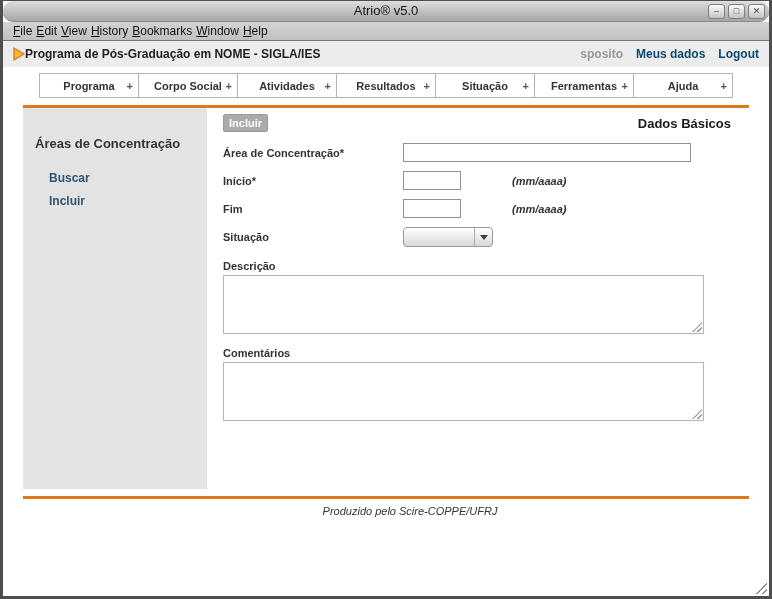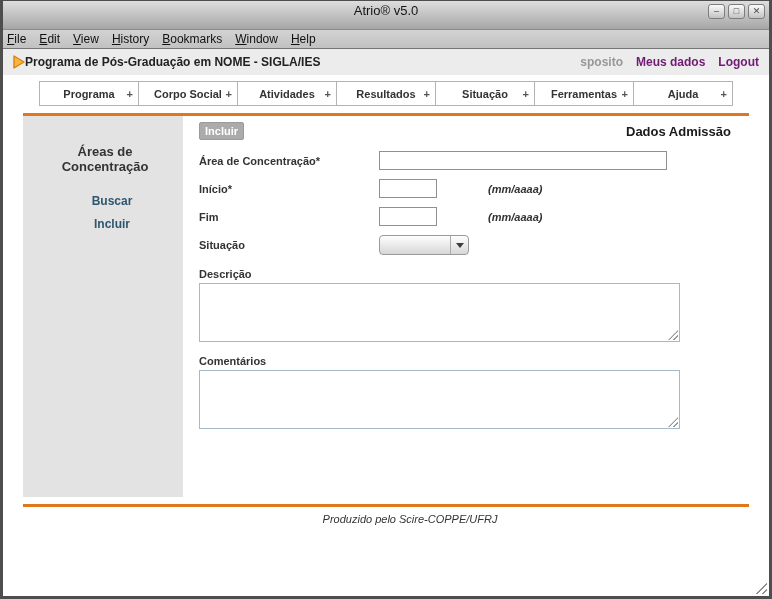--- a/index.html
+++ b/index.html
@@ -7,59 +7,60 @@
   body { width:772px; height:599px; font-family:"Liberation Sans","DejaVu Sans",sans-serif; }
 
   .window {
     width:772px; height:599px;
     border:3px solid #4e4e4e; border-top-width:1px;
     background:#fff; position:relative; overflow:hidden;
   }
 
   
   .titlebar {
-    height:29px; position:relative;
+    height:21px; position:relative;
     background:linear-gradient(#dedede,#a6a6a6);
     border-bottom:1px solid #8c8c8c;
+    border-radius:10px;
   }
   .titlebar .title {
     position:absolute; left:0; right:0; top:2px;
     text-align:center; font-size:13px; color:#141414;
   }
   .win-controls { position:absolute; right:4px; top:3px; display:flex; gap:3px; }
   .win-btn {
     width:17px; height:15px; border:1px solid #7d7d7d; border-radius:3px;
     background:linear-gradient(#fbfbfb,#c3c3c3);
     font-size:9px; line-height:13px; text-align:center; color:#4a4a4a;
     cursor:pointer; padding:0;
   }
 
   
   .menubar {
     height:19px; background:linear-gradient(#d3d3d3,#c1c1c1);
     border-bottom:1px solid #757575;
-    display:flex; align-items:center; gap:13px; padding-left:4px;
+    display:flex; align-items:center; gap:4px; padding-left:10px;
     font-size:12px; color:#111;
   }
   .menu-item { cursor:default; }
   .menu-item u { text-decoration:underline; }
 
   
   .page { background:#fff; height:554px; position:relative; }
 
   .page-header {
     height:26px; background:#ececec;
     display:flex; align-items:center; justify-content:space-between;
     padding:0 10px;
   }
   .hdr-left { display:flex; align-items:center; }
   .hdr-title { font-weight:bold; font-size:12px; color:#222; }
   .hdr-right { display:flex; align-items:center; gap:13px; font-size:12px; font-weight:bold; }
   .hdr-user { color:#979797; }
-  .hdr-link { color:#701a75; cursor:pointer; text-decoration:none; }
+  .hdr-link { color:#0c4a6e; cursor:pointer; text-decoration:none; }
 
   
   .tabbar { display:flex; justify-content:center; margin-top:6px; }
   .tab {
     width:100px; height:25px; background:#fff;
     border:1px solid #b3b3b3; margin-left:-1px;
     position:relative; cursor:pointer;
     display:flex; align-items:center; justify-content:center;
   }
   .tab:first-child { margin-left:0; }
@@ -67,23 +68,22 @@
   .tab-plus {
     position:absolute; right:5px; top:50%; transform:translateY(-50%);
     font-size:11px; font-weight:bold; color:#555; cursor:pointer;
   }
 
   .rule { height:3px; background:var(--accent-orange,#e2761b); margin:7px 20px 0 20px; }
 
   
   .content { display:flex; margin:0 20px; min-height:381px; align-items:stretch; }
   .sidebar {
-    width:160px; flex-shrink:0; background:var(--sidebar-gray,#e3e3e3);
+    width:184px; flex-shrink:0; background:var(--sidebar-gray,#e3e3e3);
     padding:28px 8px 0 12px;
-    text-align:center;
   }
   .sb-heading { font-size:13px; font-weight:bold; color:#333; }
   .sb-links { margin-top:20px; padding-left:14px; display:flex; flex-direction:column; gap:9px; }
   .sb-link { font-size:12px; font-weight:bold; color:var(--link-blue,#2f566e); cursor:pointer; text-decoration:none; }
 
   .main { flex:1; padding:6px 18px 0 16px; }
   .main-top { display:flex; justify-content:space-between; align-items:flex-start; margin-bottom:11px; }
   .btn-incluir {
     background:var(--button-gray,#ababab); color:#fff;
     font-size:11px; font-weight:bold; font-family:inherit;
@@ -216,21 +216,21 @@
 
         <a class="sb-link">Buscar</a>
             <a class="sb-link">Incluir</a>
           </div>
       </div>
 
       <div class="main">
 
         <div class="main-top">
           <button class="btn-incluir">Incluir</button>
-          <div class="section-title">Dados Admissão</div>
+          <div class="section-title">Dados Básicos</div>
         </div>
 
         <div class="frow">
           <label>Área de Concentração*</label>
           <input class="txt wide" value="" style="">
         </div>
 
         <div class="frow">
           <label>Início*</label>
           <input class="txt small" value="" style="">

